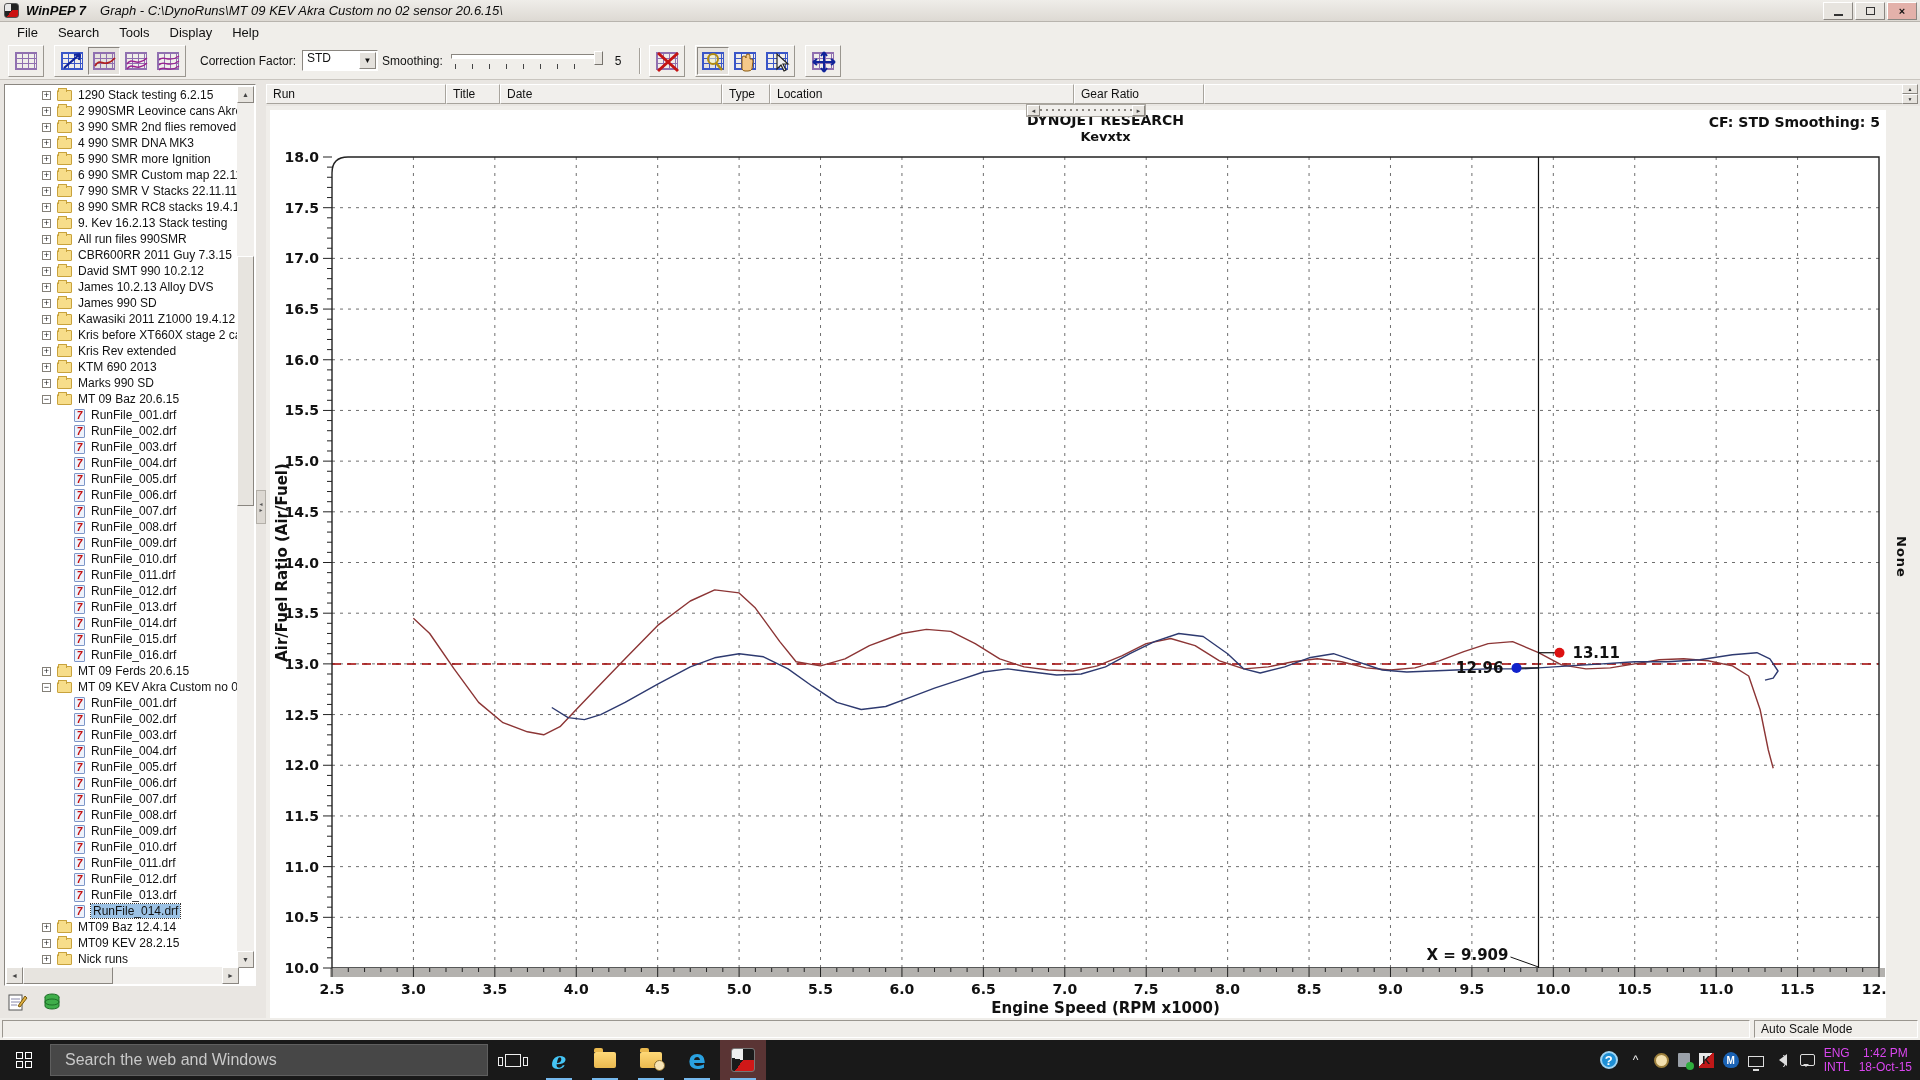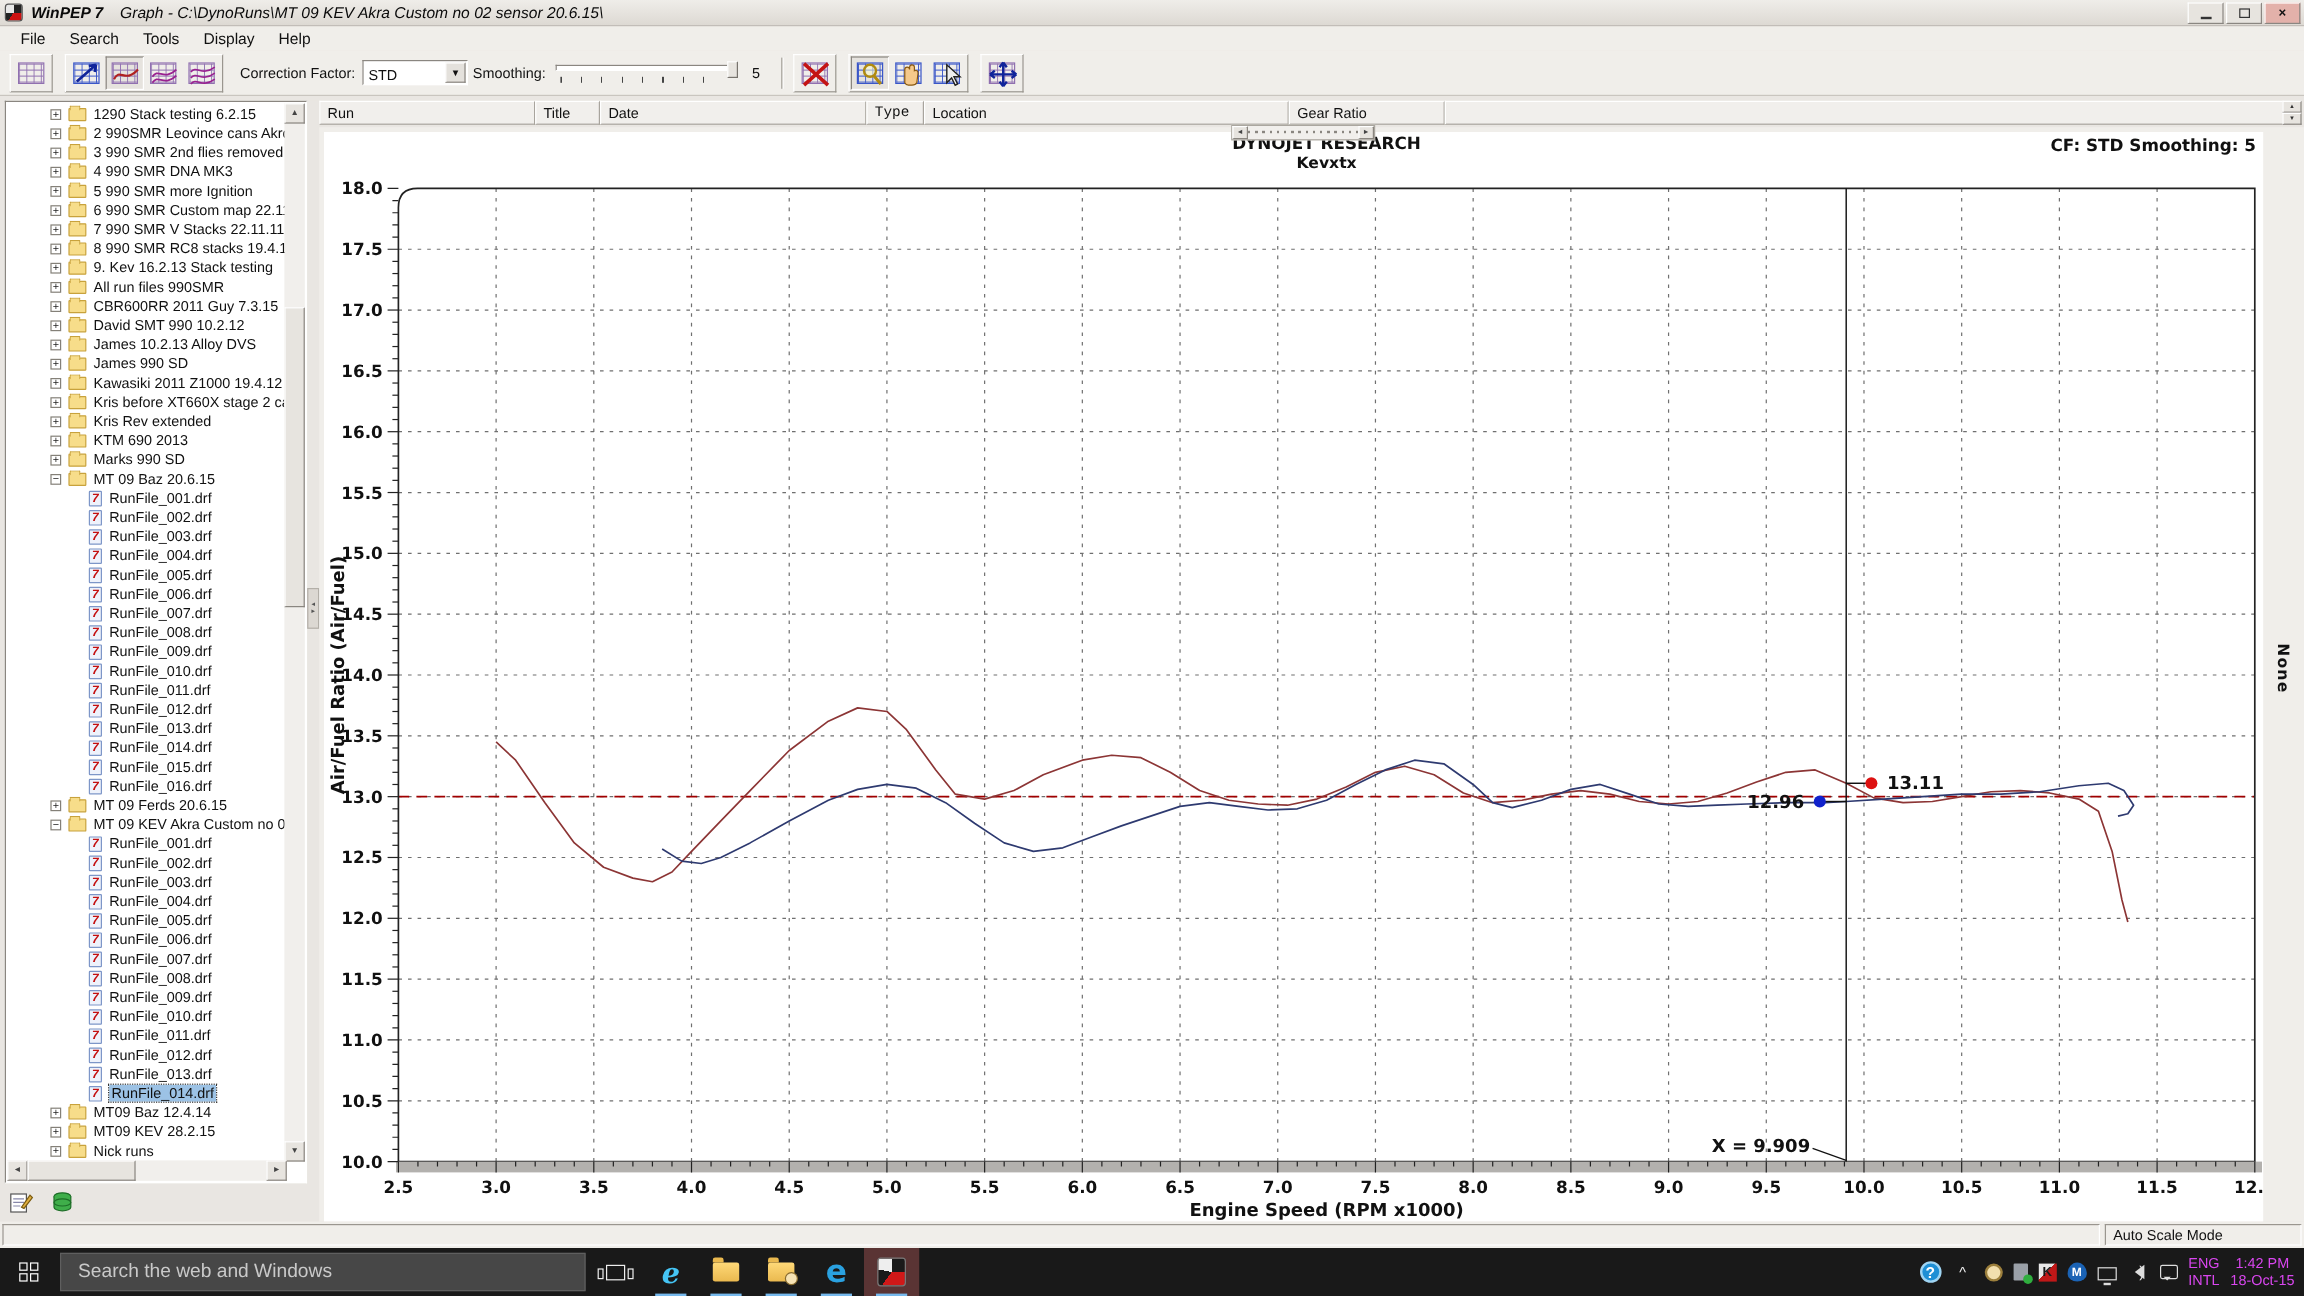--- a/index.html
+++ b/index.html
@@ -38,22 +38,22 @@
     background:#f0eeea; position:relative; }
   .tb-btn.pressed { border:1px solid; border-color:#8a8680 #fff #fff #8a8680; background:#e6e3de; }
   .mini-grid { width:22px; height:18px;
     background-image:linear-gradient(#9070b0 1px, transparent 1px),
       linear-gradient(90deg,#9070b0 1px, transparent 1px);
     background-size:6px 5px; border:1px solid #9070b0; position:relative; }
   .mini-grid.blue { background-image:linear-gradient(#3a56c8 1px, transparent 1px),
       linear-gradient(90deg,#3a56c8 1px, transparent 1px); border-color:#3a56c8; }
   .overlay-svg { position:absolute; left:-2px; top:-3px; }
   .tb-label { font-size:12px; margin:0 6px 0 4px; color:#111; }
-  #cf-combo { width:88px; height:21px; background:#fff; border:1px solid;
-    border-color:#8a8680 #fff #fff #8a8680; display:flex; align-items:flex-end; position:relative; }
+  #cf-combo { width:76px; height:21px; background:#fff; border:1px solid;
+    border-color:#8a8680 #fff #fff #8a8680; display:flex; align-items:flex-start; position:relative; }
   #cf-combo .val { flex:1; padding-left:4px; font-size:12px; }
   #cf-combo .drop { width:17px; height:17px; margin:1px; background:#e4e1dc;
     border:1px solid; border-color:#fff #8a8680 #8a8680 #fff; font-size:8px;
     display:flex; align-items:center; justify-content:center; }
   #smooth-slider { width:160px; height:22px; position:relative; margin-right:6px; }
   #smooth-slider .channel { position:absolute; left:2px; right:14px; top:4px; height:5px;
     background:#fff; border:1px solid; border-color:#8a8680 #fff #fff #8a8680; }
   #smooth-slider .ticks { position:absolute; left:6px; right:18px; top:14px; height:5px;
     background-image:repeating-linear-gradient(90deg,#444 0 1px, transparent 1px 17px); }
   #smooth-slider .thumb { position:absolute; right:6px; top:1px; width:9px; height:14px;
@@ -314,21 +314,21 @@
           </svg>
       </div>
     </div>
   </div>
 </div>
 
 <div id="run-header">
     <div class="col-cell" style="width: 180px;">Run</div>
     <div class="col-cell" style="width: 54px;">Title</div>
     <div class="col-cell" style="width: 222px;">Date</div>
-    <div class="col-cell" style="width: 48px; font-family: Liberation Mono, monospace;">Type</div>
+    <div class="col-cell" style="width: 48px;">Type</div>
     <div class="col-cell" style="width: 304px;">Location</div>
     <div class="col-cell" style="width: 130px;">Gear Ratio</div>
     <div class="col-cell" style="flex: 1 1 0%;"></div>
   </div>
 <div id="header-spinner">
   <div class="spin-btn">▲</div>
   <div class="spin-btn">▼</div>
 </div>
 
 <div id="tree-panel">

